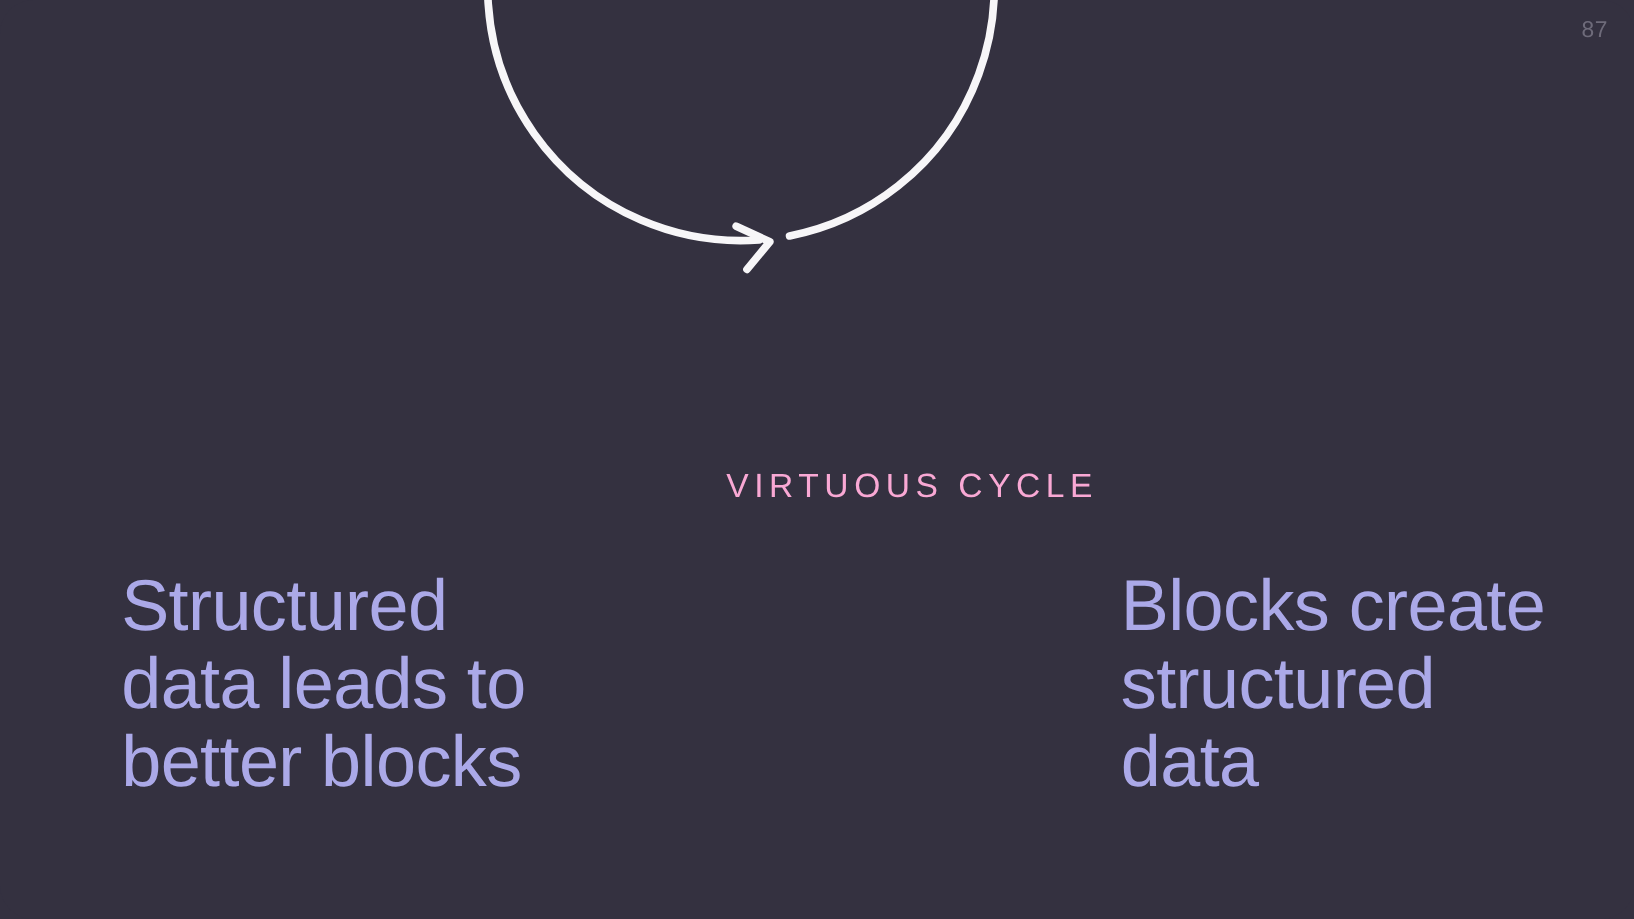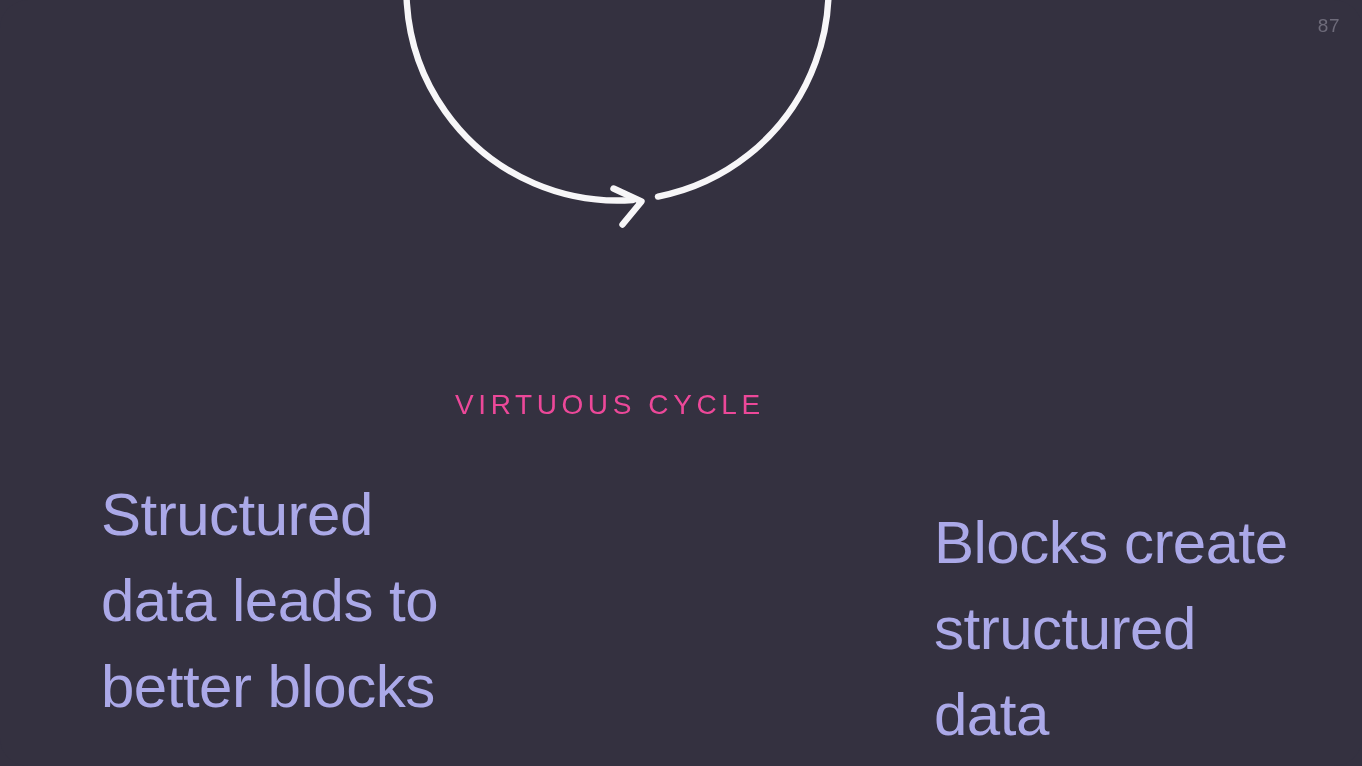--- a/index.html
+++ b/index.html
@@ -35,21 +35,21 @@
     line-height: 1;
     user-select: none;
   }
 
   
   .caption {
     position: absolute;
     color: #aba9e8;
     font-size: 60px;
     font-weight: 400;
-    line-height: 86px;
+    line-height: 65px;
     letter-spacing: -0.5px;
     white-space: pre-line;
     margin: 0;
   }
 
   .caption-top {
     top: 82px;
     left: 0;
     width: 1362px;
     text-align: center;
@@ -61,21 +61,20 @@
     left: 101px;
     width: 420px;
     text-align: left;
   }
 
   .caption-right {
     top: 472px;
     left: 934px;
     width: 420px;
     text-align: left;
-    margin-top: 28px;
   }
 
   
   .cycle-wrap {
     position: absolute;
     left: 455px;
     top: 175px;
     width: 460px;
     height: 470px;
   }
@@ -84,22 +83,22 @@
     width: 460px;
     height: 470px;
     overflow: visible;
   }
 
   .cycle-label {
     position: absolute;
     left: 455px;
     top: 388px;
     width: 460px;
-    text-align: left;
-    color: #ec4899;
+    text-align: right;
+    color: #f9a8d4;
     font-size: 28px;
     font-weight: 400;
     letter-spacing: 4.6px;
     line-height: 34px;
     text-transform: uppercase;
     user-select: none;
   }
 </style>
 </head>
 <body>

